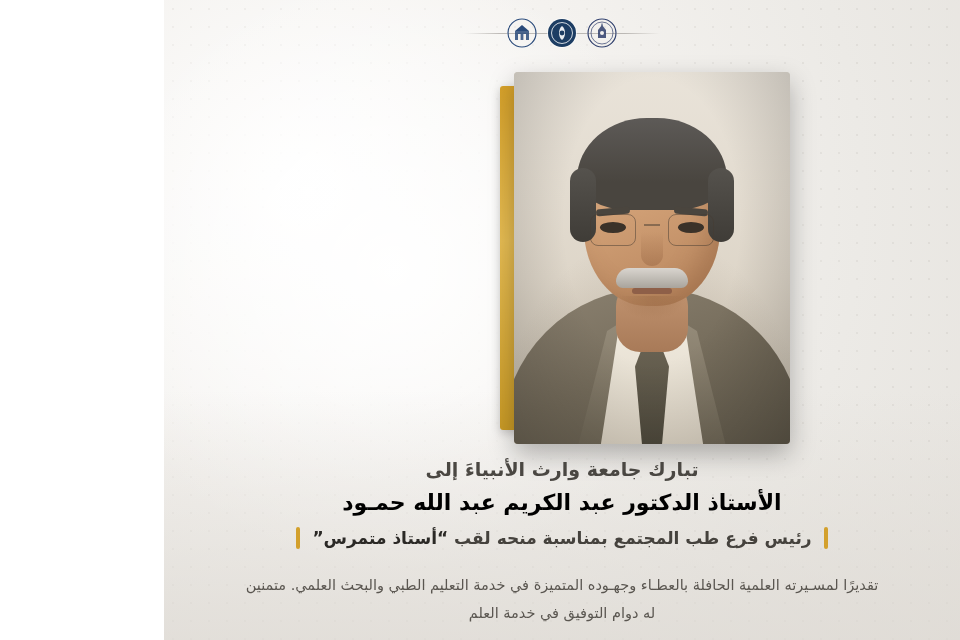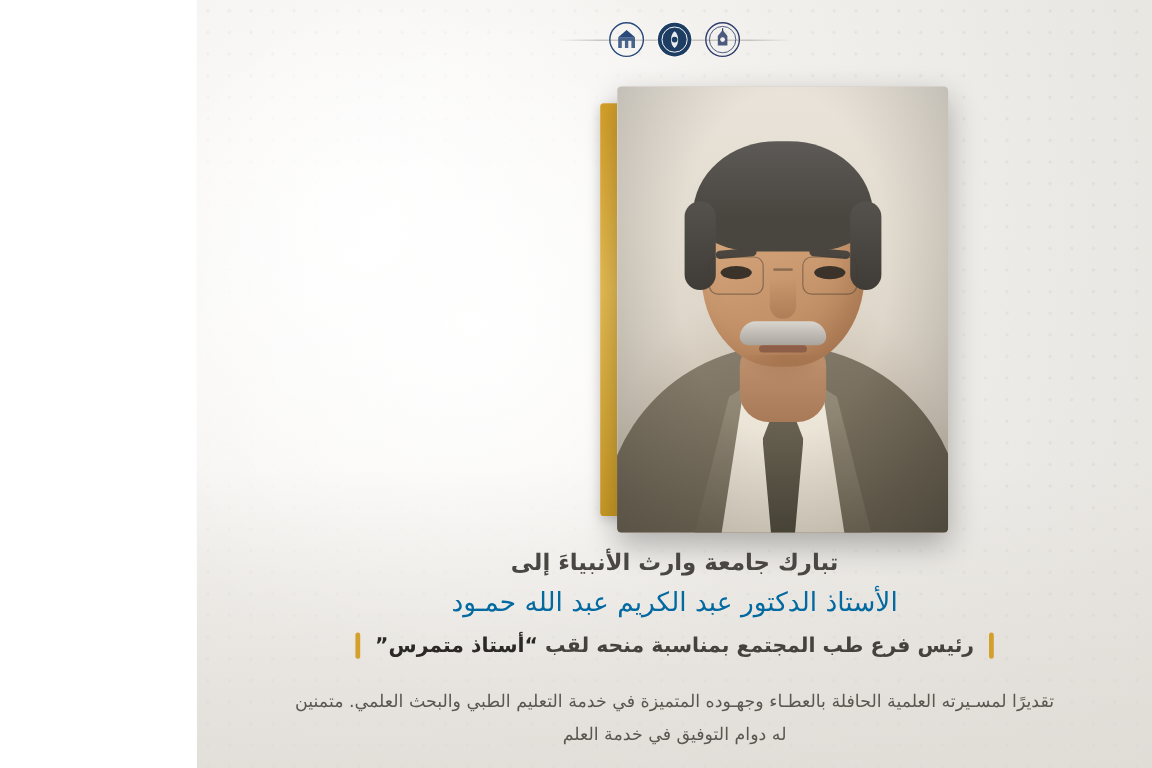--- a/index.html
+++ b/index.html
@@ -287,22 +287,22 @@
   }
   .line-1 {
     font-size: 19px;
     font-weight: 700;
     color: #4a4742;
     letter-spacing: 0;
     margin: 0 0 10px 0;
   }
   .line-2 {
     font-size: 22px;
-    font-weight: 400;
-    color: #0369a1;
+    font-weight: 700;
+    color: #000000;
     margin: 0 0 12px 0;
   }
   .line-3-wrap {
     position: relative;
     display: flex;
     align-items: center;
     justify-content: center;
     gap: 12px;
     margin-bottom: 22px;
   }

